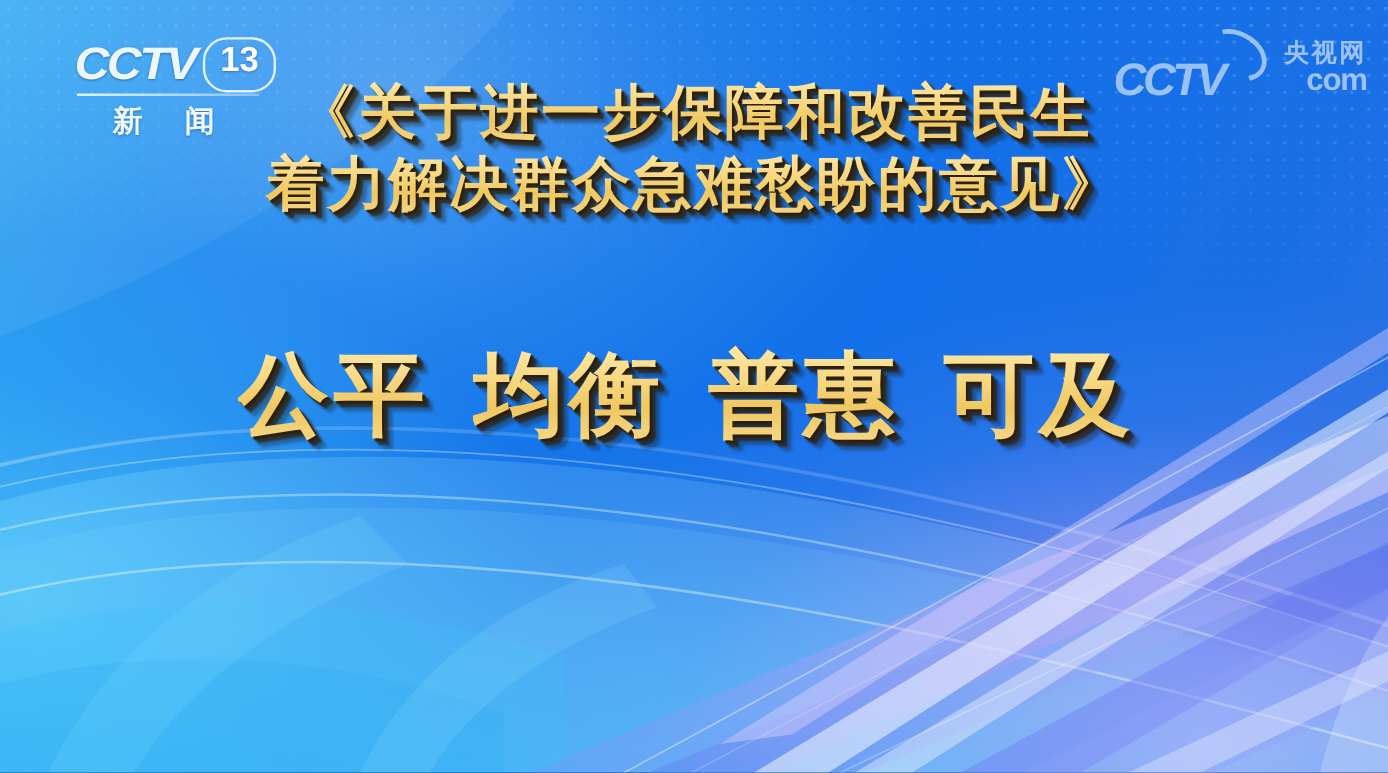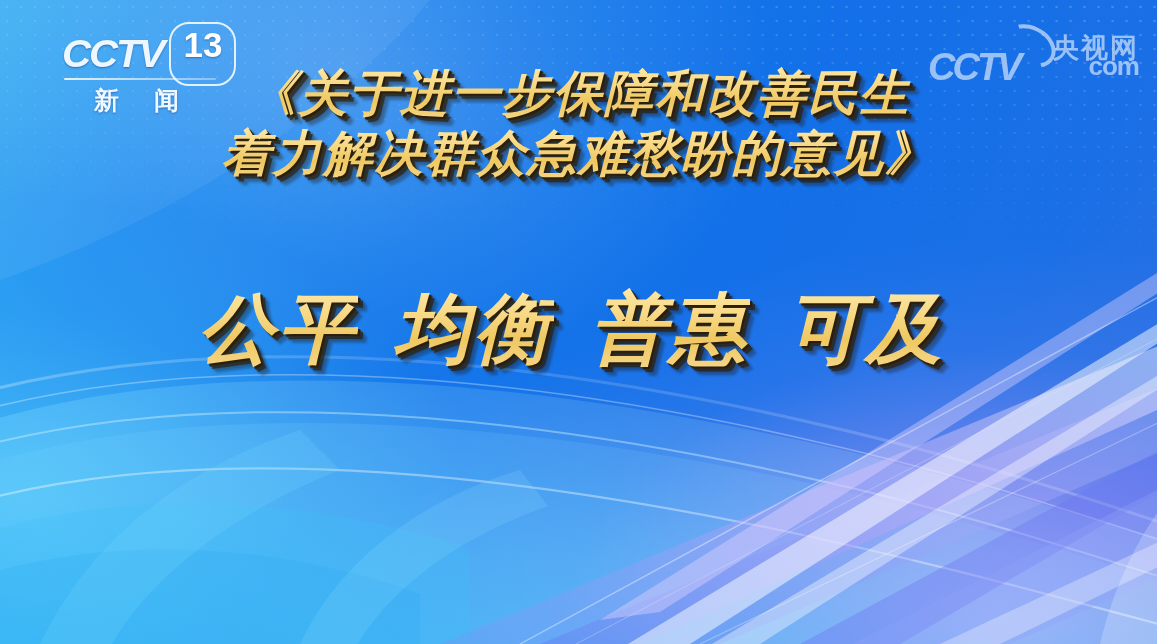--- a/index.html
+++ b/index.html
@@ -37,39 +37,39 @@
 
   
   .logo{ position:absolute; left:62px; top:34px; width:170px; height:78px; }
   .logo .mark{ position:relative; display:flex; align-items:center; height:40px; }
   .logo .cctv{
     font-size:38px; font-weight:bold; letter-spacing:-2px; line-height:1;
     color:#eef7ff; text-shadow:0 1px 2px rgba(0,40,110,.45); font-style:italic;
     transform:scaleX(1.06); transform-origin:left center;
   }
   .logo .pill{
-    margin-left:12px; padding:1px 12px 18px; border-radius:20px;
+    margin-left:12px; padding:1px 12px 7px; border-radius:20px;
     border:2px solid rgba(255,255,255,.85);
-    font-size:35px; font-weight:bold; color:#ffffff; line-height:1.15;
+    font-size:29px; font-weight:bold; color:#ffffff; line-height:1.15;
     text-shadow:0 1px 2px rgba(0,40,110,.40);
   }
   .logo .rule{
     position:absolute; left:2px; top:44px; width:152px; height:2px;
     background:linear-gradient(to right, rgba(255,255,255,.85), rgba(255,255,255,.35));
     border-radius:2px;
   }
   .logo .sub{
     position:absolute; left:32px; top:50px; font-size:25px; font-weight:bold;
     color:#f2f8ff; letter-spacing:14px; text-shadow:0 1px 2px rgba(0,40,110,.40);
   }
 
   
   .wm{ position:absolute; right:14px; top:24px; width:215px; height:62px; opacity:.62; }
   .wm .cn{
-    position:absolute; right:4px; top:6px; font-size:27px; font-weight:bold;
+    position:absolute; right:4px; top:6px; font-size:21px; font-weight:bold;
     color:#eaf4ff; letter-spacing:2px;
   }
   .wm .dom{
     position:absolute; right:4px; top:29px; font-size:26px; font-weight:bold;
     color:#eaf4ff; letter-spacing:-1px; line-height:1;
   }
   .wm .big{
     position:absolute; left:0; top:24px; font-size:38px; font-weight:bold;
     color:#eaf4ff; letter-spacing:-3px; line-height:1; font-style:italic;
   }
@@ -84,21 +84,20 @@
   .gold{
     color:#f6d77e;
     background:linear-gradient(180deg,#fdeaab 0%, #f8d985 34%, #efc861 62%, #f6d98d 100%);
     -webkit-background-clip:text; background-clip:text;
     -webkit-text-fill-color:transparent;
     font-weight:bold; white-space:nowrap;
     filter:
       drop-shadow(2px 2px 0 rgba(46,30,6,.92))
       drop-shadow(3px 3px 0 rgba(46,30,6,.70))
       drop-shadow(4px 4px 1px rgba(30,18,2,.45));
-    font-style: italic;
   }
 
   .doc{ position:absolute; left:0; right:0; text-align:center; }
   .doc .ln{
     font-size:49px; line-height:60px; letter-spacing:2px;
     font-family:"DejaVu Sans","Liberation Sans",sans-serif;
   }
   .doc .l1{ position:absolute; left:0; right:0; top:64px; }
   .doc .l2{ position:absolute; left:0; right:0; top:124px; }
 

